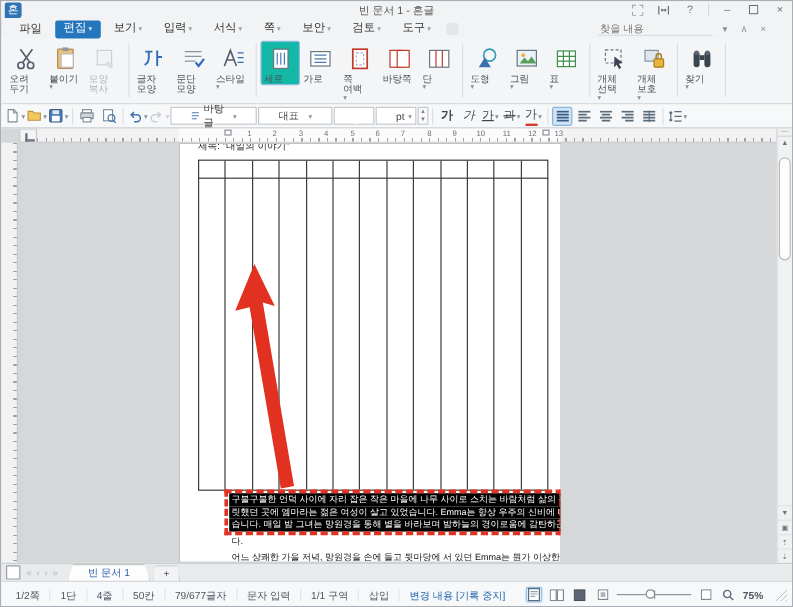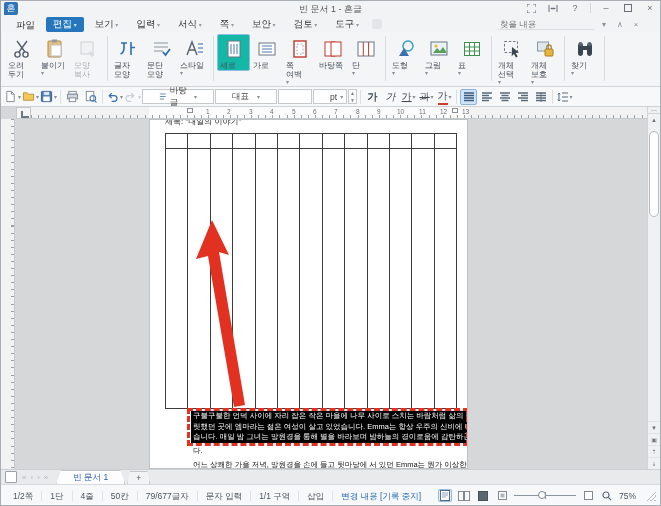--- a/index.html
+++ b/index.html
@@ -99,21 +99,21 @@
         font-size:8.5px;color:#4c5560;padding:0 4px;}
   .sseg{padding:0 8px;border-right:1px solid #e1e4e7;line-height:10px;}
   .sseg.blue{color:#1f66b0;border-right:none;}
   .sright{margin-left:auto;display:flex;align-items:center;gap:5px;}
   .vicon{width:14px;height:13px;display:flex;align-items:center;justify-content:center;border:1px solid transparent;border-radius:2px;}
   .vicon.sel{background:#dcecf9;border-color:#8fbce4;}
   .slider{position:relative;width:62px;height:13px;}
   .slider .track{position:absolute;left:0;right:0;top:6px;height:1px;background:#8a95a1;}
   .slider .notch{position:absolute;left:50%;top:3px;width:1px;height:7px;background:#8a95a1;}
   .slider .knob{position:absolute;left:24px;top:2px;width:8px;height:8px;border:1px solid #7f8a95;background:#fff;border-radius:50%;}
-  .zoomlvl{color:#4c5560;min-width:22px;}
+  .zoomlvl{color:#4c5560;min-width:22px;font-weight:bold;}
   .grip{width:10px;height:10px;background:
      linear-gradient(135deg,transparent 0 50%,#b8bec4 50% 56%,transparent 56% 70%,#b8bec4 70% 76%,transparent 76% 90%,#b8bec4 90% 96%,transparent 96%);}
   svg{display:block;}
 </style>
 </head>
 <body>
 
 <div class="app">
 
   <div class="titlebar">

